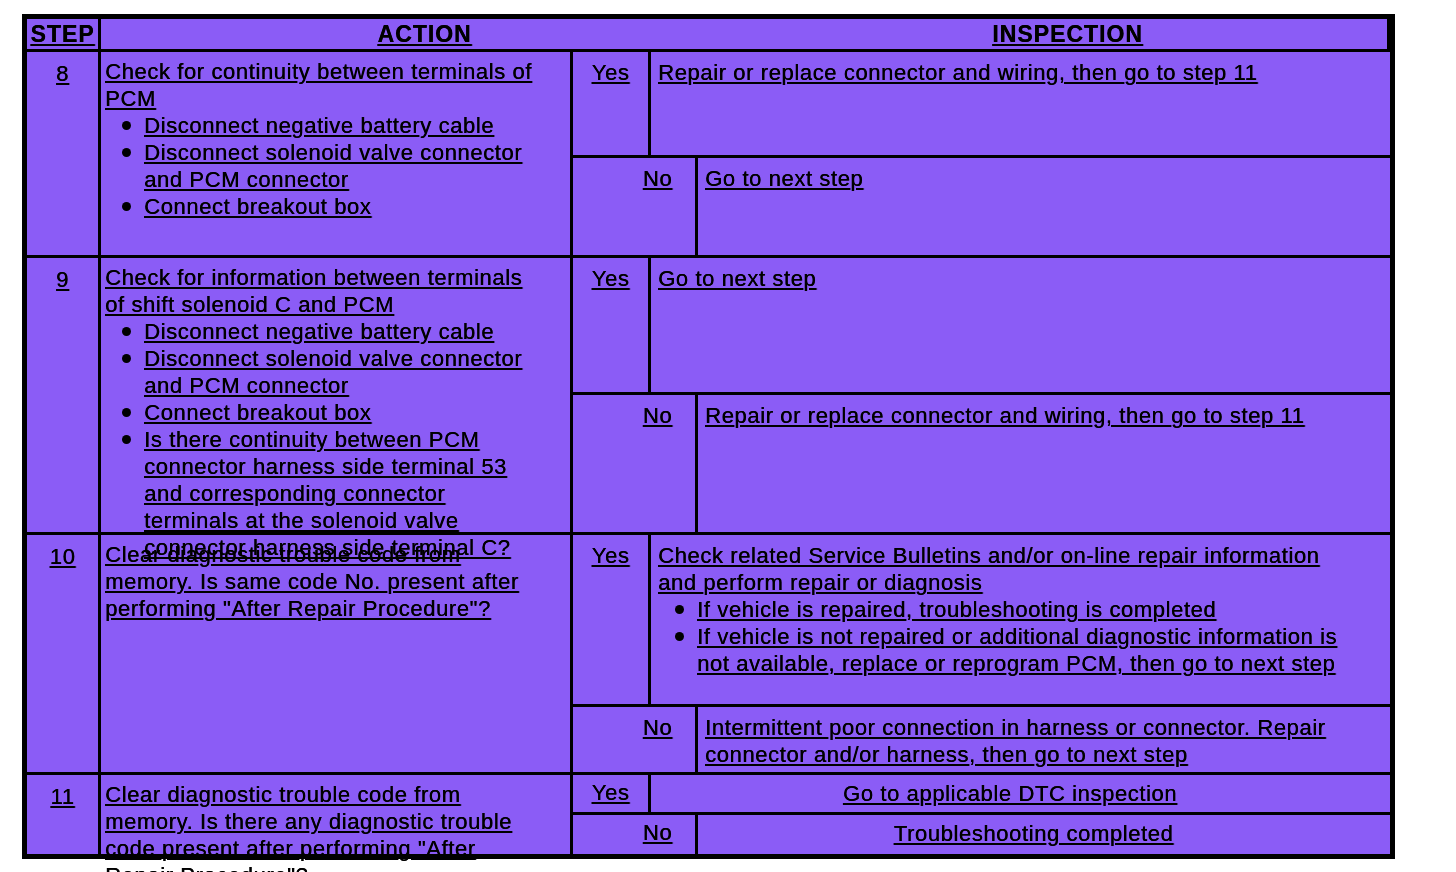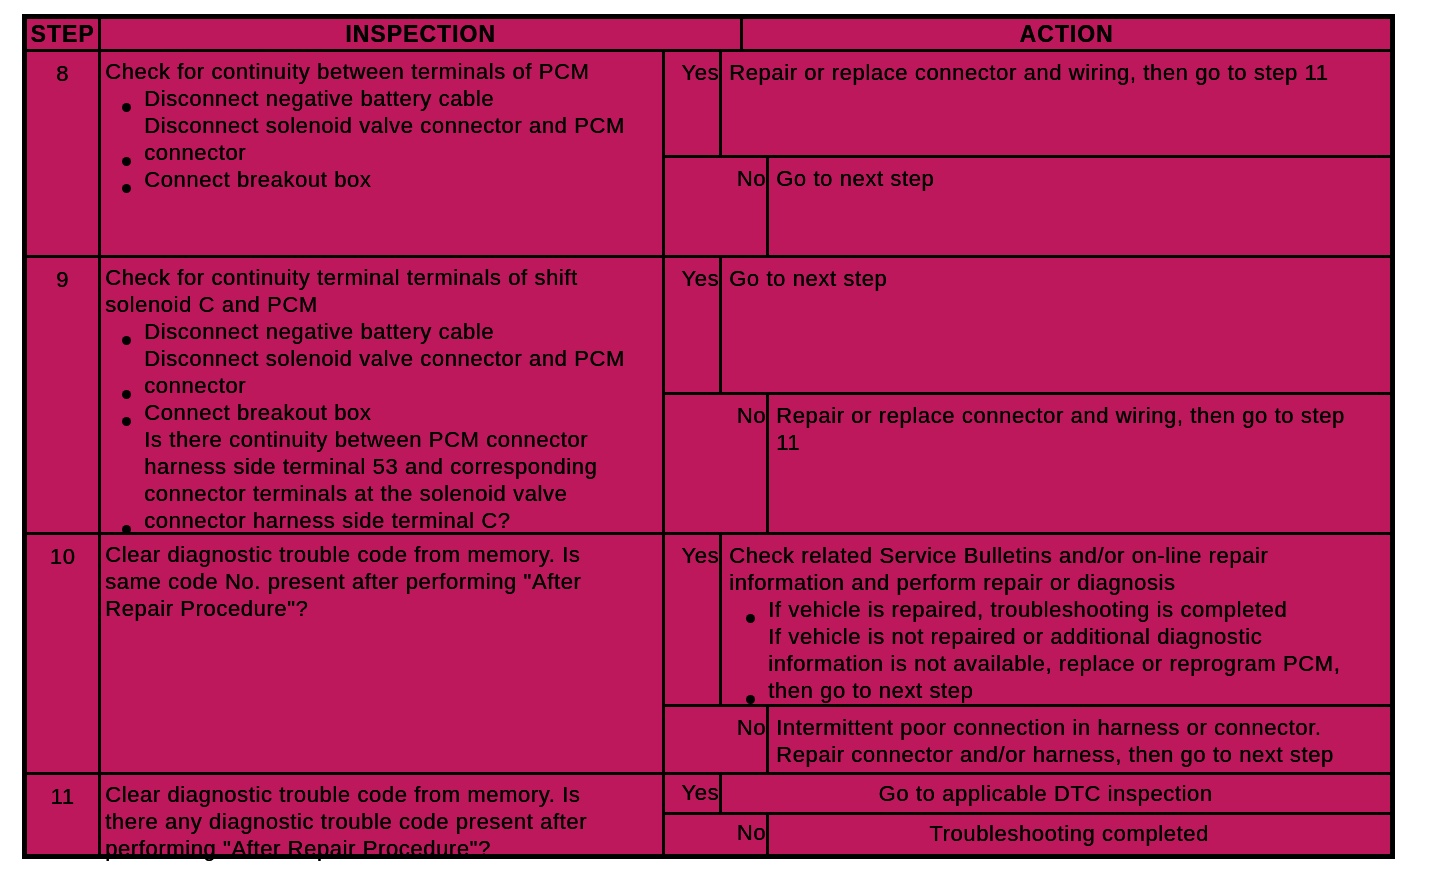--- a/index.html
+++ b/index.html
@@ -8,21 +8,22 @@
     width: 1456px; height: 872px;
     background: #ffffff;
     font-family: "Liberation Sans", sans-serif;
     color: #000;
   }
   .doc-table {
     position: absolute;
     left: 22px; top: 14px;
     width: 1373px; height: 845px;
     border: 5px solid #000;
-    background: #be185d;
+    background: #8b5cf6;
+    text-decoration: underline;
   }
   .header-row {
     display: flex;
     height: 33px;
     border-bottom: 3px solid #000;
   }
   .h-cell {
     font-weight: bold;
     font-size: 23px;
     letter-spacing: 1px;
@@ -43,71 +44,71 @@
   .step-cell {
     width: 74px;
     border-right: 3px solid #000;
     text-align: center;
     font-size: 22px;
     padding-top: 9px;
     letter-spacing: 0.6px;
     text-shadow: 0.4px 0 0 #000;
   }
   .insp-cell {
-    width: 564px;
+    width: 472px;
     border-right: 3px solid #000;
     padding: 6px 32px 0 4px;
     font-size: 22px;
     line-height: 27px;
     letter-spacing: 0.6px;
     text-shadow: 0.4px 0 0 #000;
   }
   .branches { flex: 1; display: flex; flex-direction: column; }
   .branch { display: flex; border-bottom: 3px solid #000; }
   .branch:last-child { border-bottom: none; flex: 1; padding-left: 47px; }
   .answer-cell {
-    width: 57px;
+    width: 78px;
     border-right: 3px solid #000;
-    text-align: right;
+    text-align: center;
     font-size: 22px;
     padding-top: 8px;
     letter-spacing: 0.6px;
     text-shadow: 0.4px 0 0 #000;
   }
   .branch.tight .answer-cell { padding-top: 5px; }
   .action-cell {
     flex: 1;
     padding: 7px 28px 0 7px;
     font-size: 22px;
     line-height: 27px;
     letter-spacing: 0.6px;
     text-shadow: 0.4px 0 0 #000;
     border-radius: 24px;
   }
   .branch.tight .action-cell { padding-top: 5px; text-align: center; }
 
-  .bullet-row { display: flex; align-items: flex-end; }
+  .bullet-row { display: flex; align-items: flex-start; }
   .bullet-dot {
     flex: none;
     width: 9px; height: 9px;
     border-radius: 50%;
     background: #000;
     margin: 9px 13px 0 17px;
   }
   .bullet-text { flex: 1; }
 </style>
 </head>
 <body>
 
 <div class="doc-table">
 
   <div class="header-row">
     <div class="h-cell h-step">STEP</div>
+    <div class="h-cell h-action">ACTION</div>
     <div class="h-cell h-insp">INSPECTION</div>
-    <div class="h-cell h-action">ACTION</div>
   </div>
 
   <div class="body-row" style="height:206px">
     <div class="step-cell">8</div>
     <div class="insp-cell">
       <div>Check for continuity between terminals of PCM</div>
       <div class="bullet-row">
         <span class="bullet-dot"></span>
         <span class="bullet-text">Disconnect negative battery cable</span>
       </div>
@@ -132,21 +133,21 @@
         <div class="action-cell">
           <div>Go to next step</div>
         </div>
       </div>
     </div>
   </div>
 
   <div class="body-row" style="height:277px">
     <div class="step-cell">9</div>
     <div class="insp-cell">
-      <div>Check for continuity terminal terminals of shift solenoid C and PCM</div>
+      <div>Check for information between terminals of shift solenoid C and PCM</div>
       <div class="bullet-row">
         <span class="bullet-dot"></span>
         <span class="bullet-text">Disconnect negative battery cable</span>
       </div>
       <div class="bullet-row">
         <span class="bullet-dot"></span>
         <span class="bullet-text">Disconnect solenoid valve connector and PCM connector</span>
       </div>
       <div class="bullet-row">
         <span class="bullet-dot"></span>

